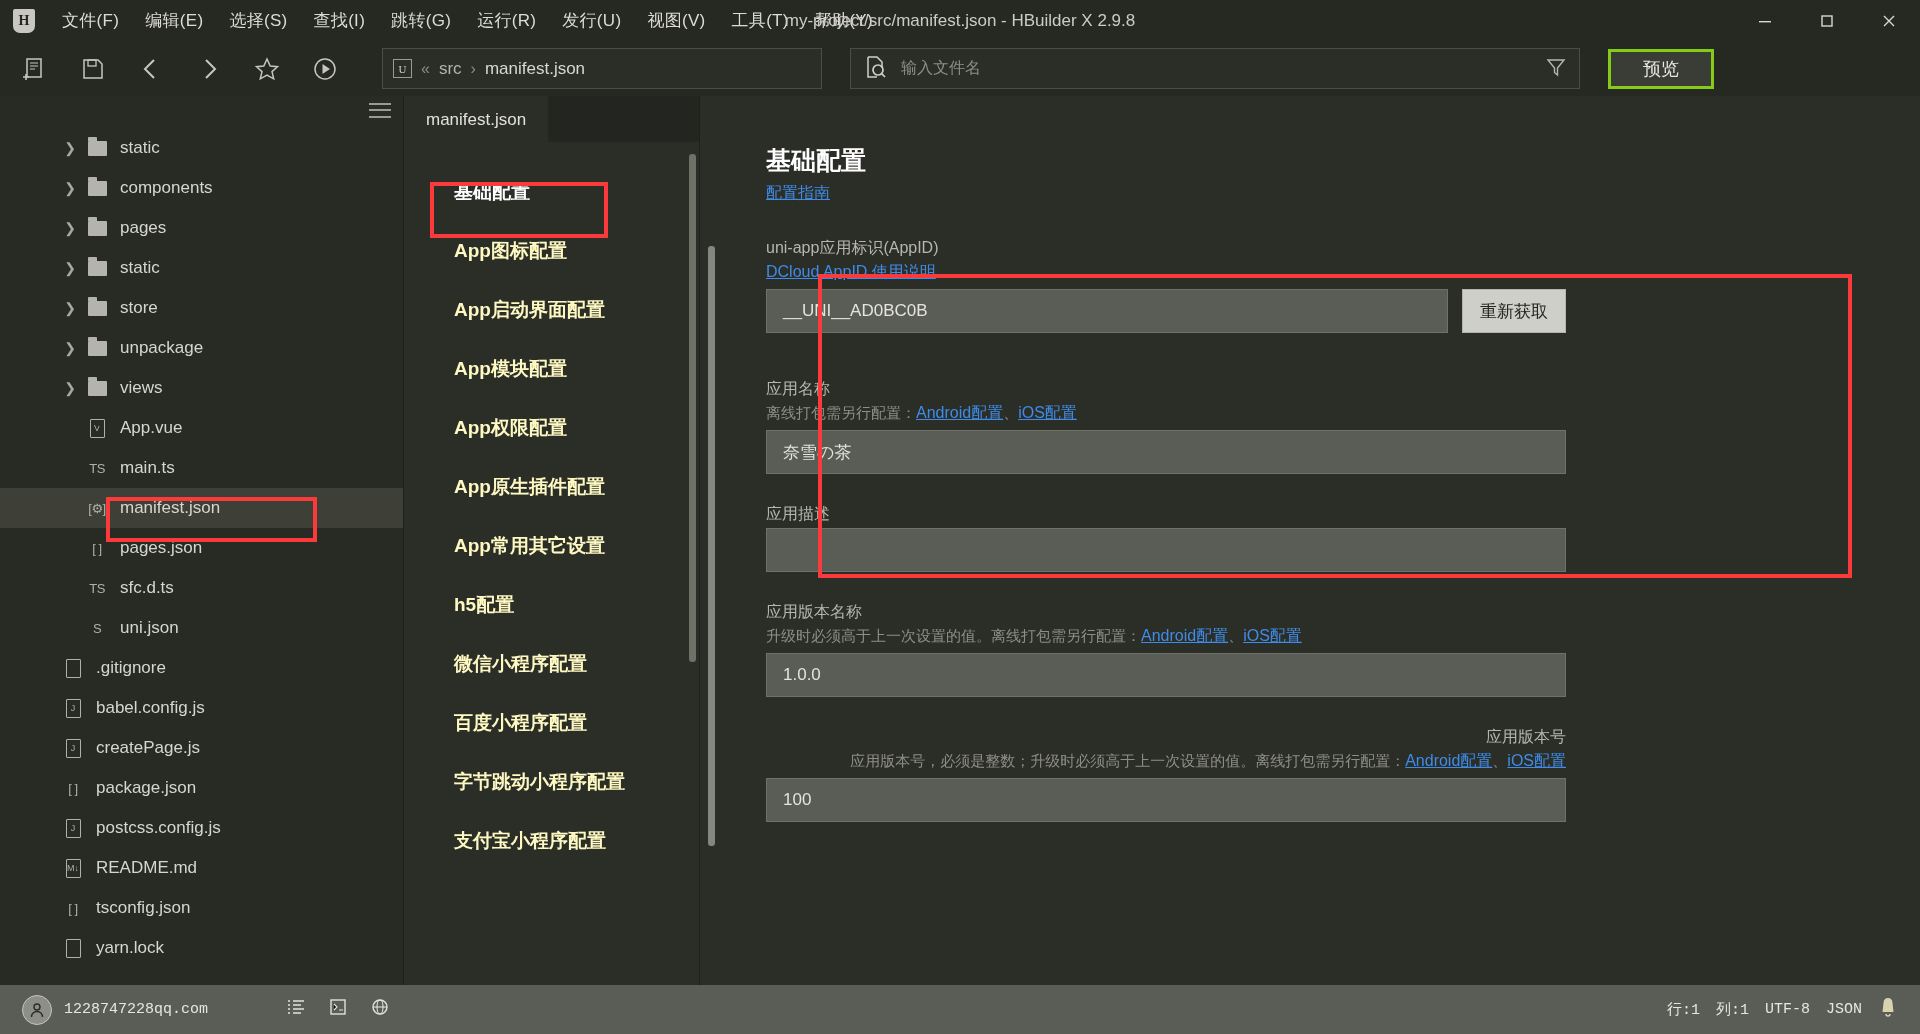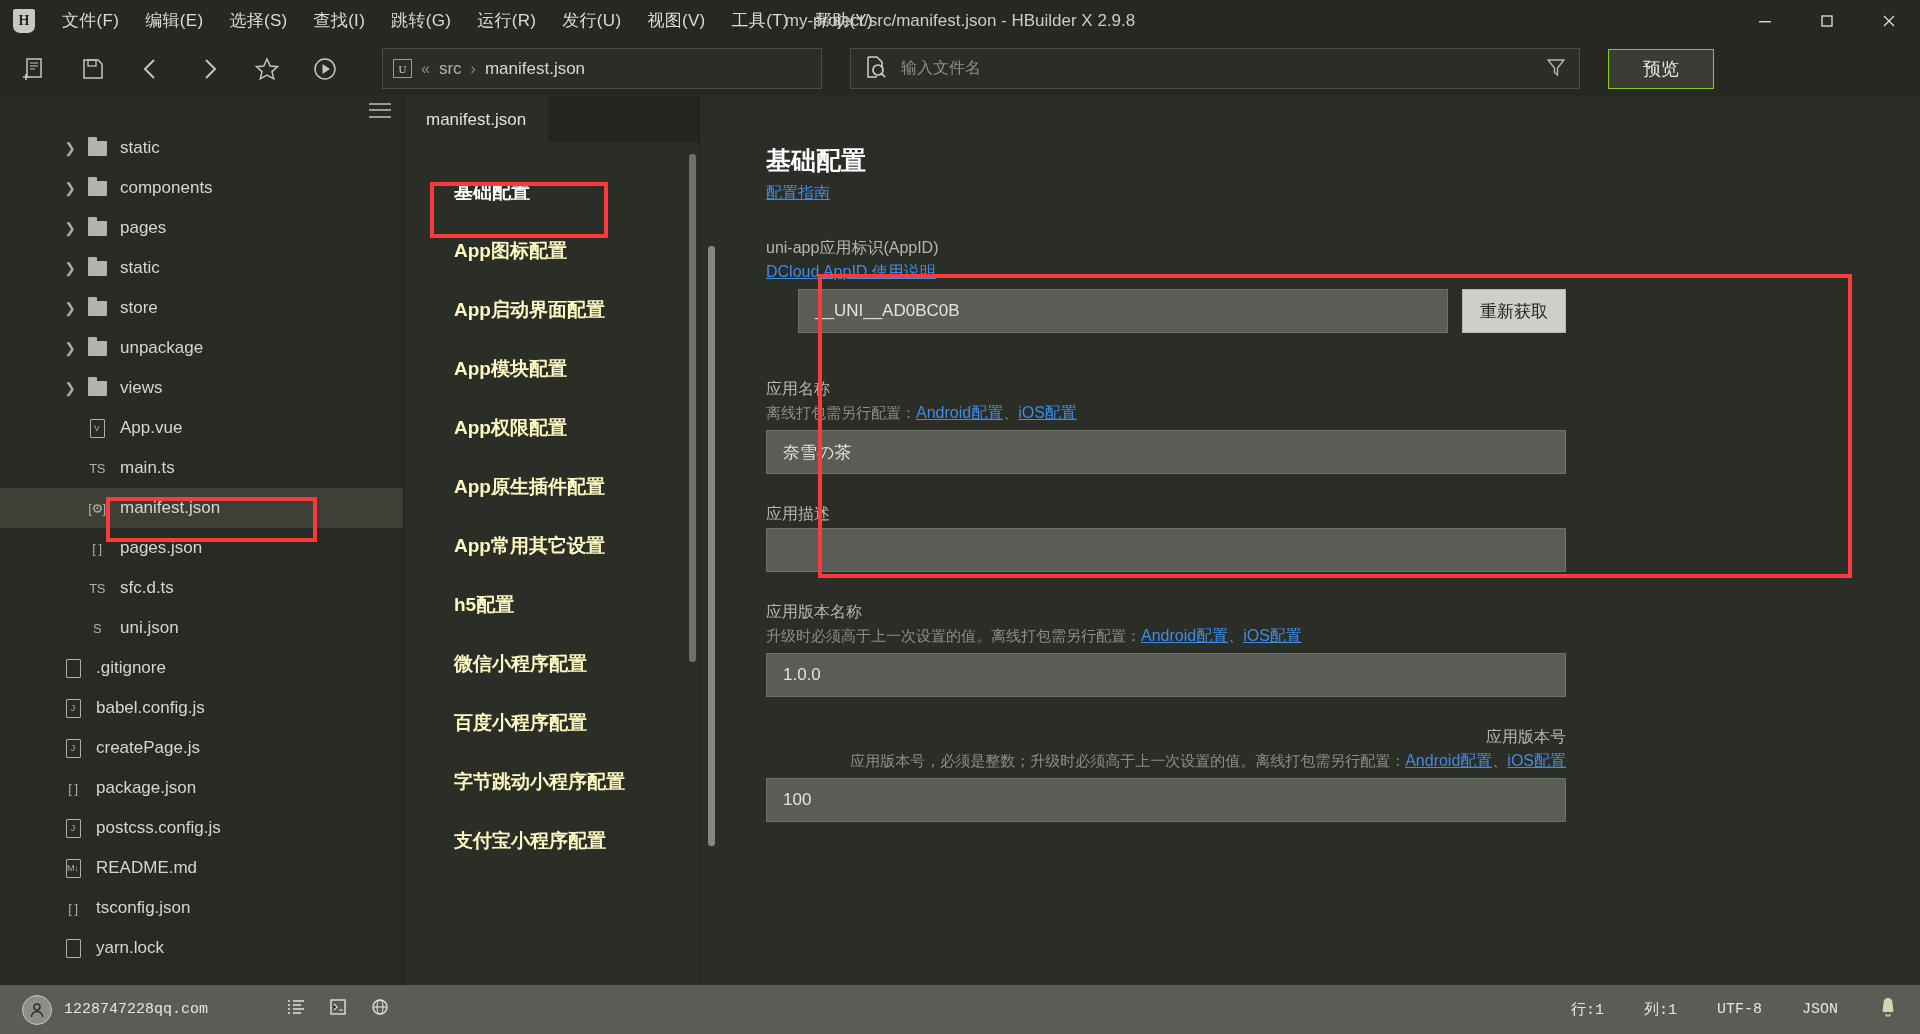--- a/index.html
+++ b/index.html
@@ -64,21 +64,21 @@
   .search-box {
     margin-left: 28px; height: 41px; width: 730px;
     border: 1px solid #4a4c46; background: #2b2d27;
     display: flex; align-items: center; padding: 0 12px; gap: 14px;
   }
   .search-box .ph { color: #8e8e86; font-size: 16px; }
   .filter-ico { margin-left: auto; color: #b6b6ae; }
   .preview-btn {
     margin-left: 28px; margin-right: 22px;
     height: 40px; min-width: 106px; padding: 0 16px;
-    background: #3a3c36; border: 1px solid #84cc16;
+    background: #3a3c36; border: 3px solid #84cc16;
     display: flex; align-items: center; justify-content: center;
     color: #e6e6de; font-size: 18px;
   }
 
   
   .body { flex: 1 1 auto; display: flex; min-height: 0; }
 
   
   .sidebar {
     width: 404px; flex: 0 0 404px; background: #282a24;
@@ -173,21 +173,21 @@
     height: 49px; flex: 0 0 49px; background: #5a5c56;
     display: flex; align-items: center; padding: 0 22px; gap: 0;
     font-family: "Liberation Mono", monospace; color: #e6e6de; font-size: 15px;
   }
   .avatar {
     width: 30px; height: 30px; border-radius: 50%; background: #8d8f87;
     border: 1.5px solid #c6c6be; display:flex; align-items:center; justify-content:center;
     margin-right: 12px; color:#2b2d27;
   }
   .sb-icons { display: flex; gap: 22px; margin-left: 78px; color: #e2e2da; }
-  .sb-right { margin-left: auto; display: flex; align-items: center; gap: 40px; }
+  .sb-right { margin-left: auto; display: flex; align-items: center; gap: 16px; }
   .sb-right .it { white-space: nowrap; }
   .bell { color: #d8d2b0; }
 </style>
 </head>
 <body>
 
 <div id="app">
 
   <div class="titlebar">
     <div class="hx-logo">H</div>
@@ -494,21 +494,21 @@
     <div class="content">
       <div class="cscroll"></div>
       <div class="cinner">
 
         <div class="sec-title">基础配置</div>
         <a class="link" href="#">配置指南</a>
 
         <div class="field" style="margin-top:34px;">
           <div class="field-label">uni-app应用标识(AppID)</div>
           <a class="link" href="#">DCloud AppID 使用说明</a>
-          <div class="row" style="margin-top:6px;margin-left:32px;">
+          <div class="row" style="margin-top:6px;">
             <div class="input" style="width:690px;">__UNI__AD0BC0B</div>
             <div class="btn-gray">重新获取</div>
           </div>
         </div>
 
         <div class="field" style="margin-top:46px;">
           <div class="field-label">应用名称</div>
           <div class="field-sub">
             <span>离线打包需另行配置：</span><a class="link" href="#">Android配置</a><span>、</span><a class="link" href="#">iOS配置</a>
           </div>

